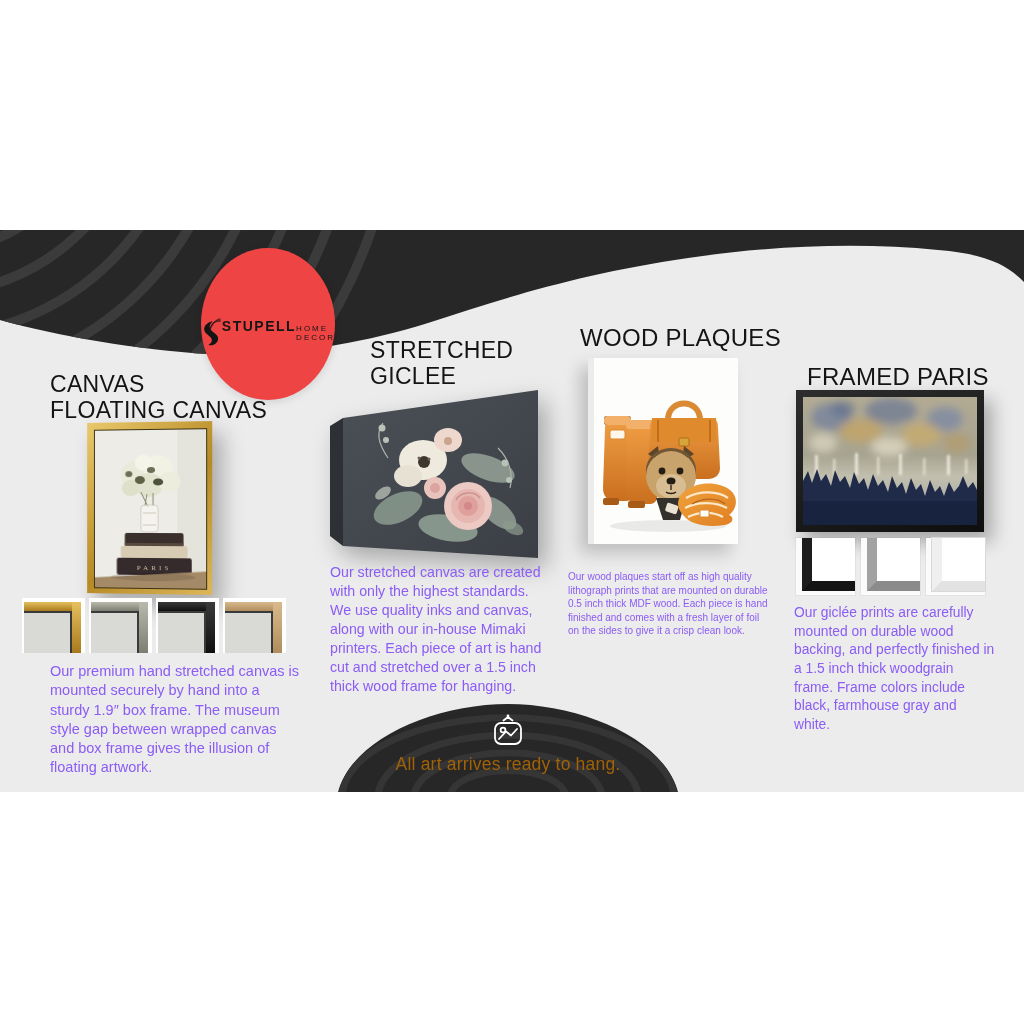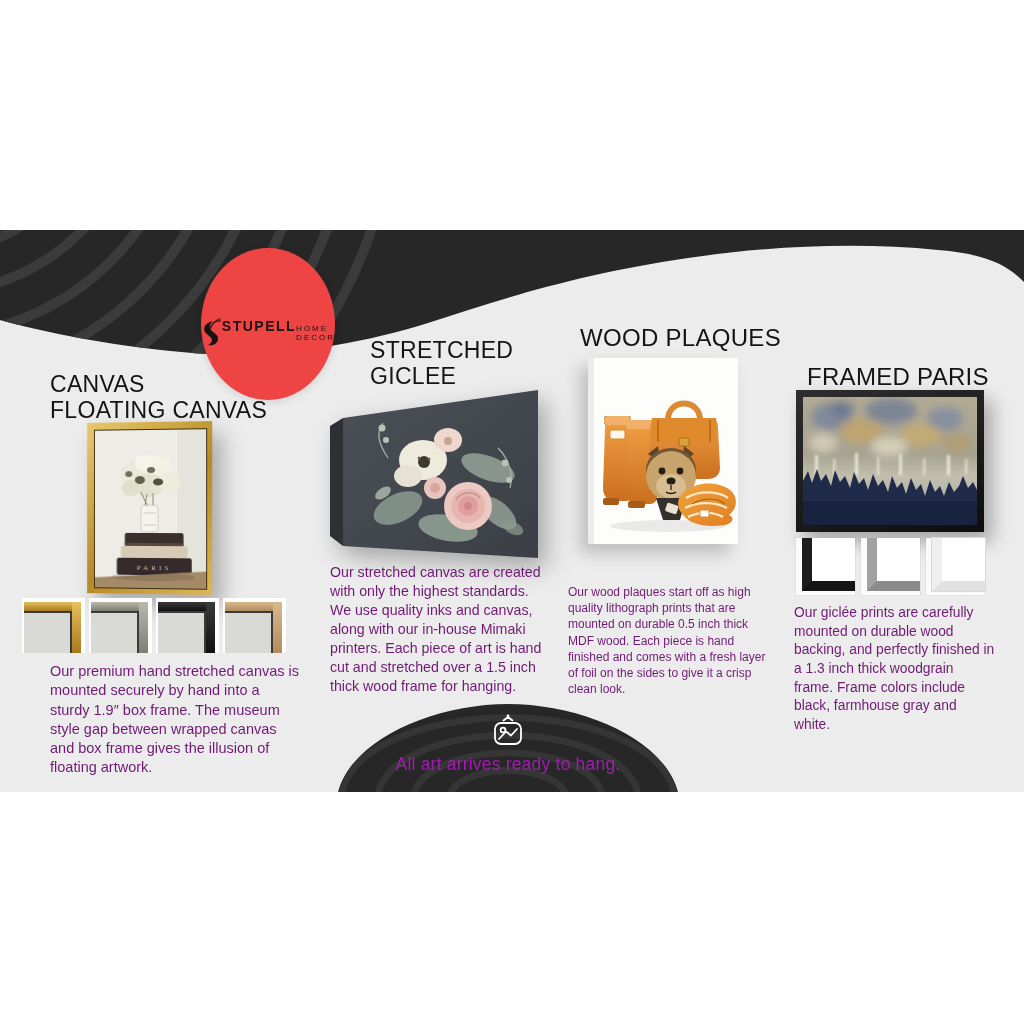--- a/index.html
+++ b/index.html
@@ -19,21 +19,21 @@
     justify-content:flex-start;z-index:5;box-shadow:0 2px 8px rgba(0,0,0,.12);
   }
   .logo svg{margin-top:16px;}
   .logo-name{font-size:14px;font-weight:700;letter-spacing:1.5px;color:#161616;margin-top:4px;}
   .logo-tag{font-size:8px;font-weight:400;letter-spacing:2px;color:#161616;margin-top:18px;}
   
   .col-title{
     position:absolute;margin:12px;font-weight:400;color:#141414;
     font-size:23px;line-height:1.12;letter-spacing:.3px;z-index:4;
   }
-  .col-desc{position:absolute;margin:0;color:#701a75;z-index:4;}
+  .col-desc{position:absolute;margin:0;color:#8b5cf6;z-index:4;}
   
   .t1{left:38px;top:130px;}
   .d1{left:50px;top:432px;width:252px;font-size:14.5px;line-height:1.33;}
   .float-frame{
     position:absolute;left:86px;top:192px;width:112px;height:158px;padding:7px;
     background:linear-gradient(135deg,#e9c96c,#b78a25 55%,#dcb75a);
     box-shadow:10px 12px 20px rgba(0,0,0,.28);
     transform:perspective(700px) rotateY(-7deg);z-index:3;
   }
   .float-frame-inner{width:100%;height:100%;border:1px solid #3c3214;background:#edece7;}
@@ -46,39 +46,39 @@
   .c-gold{background:linear-gradient(180deg,#e6c05e,#a87a1e);}
   .c-pewter{background:linear-gradient(180deg,#b9b9ac,#7d7e72);}
   .c-black{background:linear-gradient(180deg,#3a3a3a,#101010);}
   .c-bronze{background:linear-gradient(180deg,#d9b98c,#b08d5e);}
   
   .t2{left:358px;top:96px;}
   .d2{left:330px;top:333px;width:218px;font-size:14.2px;line-height:1.34;}
   .stretched-art{position:absolute;left:328px;top:158px;z-index:3;filter:drop-shadow(8px 10px 12px rgba(0,0,0,.3));}
   
   .t3{left:568px;top:83px;font-size:24px;}
-  .d3{left:568px;top:354px;width:200px;font-size:12px;line-height:1.35;}
+  .d3{left:568px;top:340px;width:200px;font-size:10px;line-height:1.35;}
   .plaque{position:absolute;left:588px;top:128px;width:150px;height:186px;background:#fdfdfc;
     box-shadow:-8px 9px 16px rgba(0,0,0,.2);z-index:3;}
   
   .t4{left:795px;top:122px;font-size:24px;}
   .d4{left:794px;top:374px;width:202px;font-size:13.8px;line-height:1.35;}
   .giclee-frame{position:absolute;left:796px;top:160px;width:174px;height:128px;padding:7px;
     background:linear-gradient(160deg,#2e2e2e,#0e0e0e);box-shadow:8px 10px 18px rgba(0,0,0,.3);z-index:3;}
   .swatch-row4{position:absolute;left:796px;top:308px;display:flex;gap:6px;z-index:3;}
   .swatch4{width:59px;height:57px;background:#fbfbfb;position:relative;box-shadow:0 0 0 1px rgba(0,0,0,.04);}
   .g-corner{position:absolute;left:6px;top:0;right:0;bottom:4px;background:#ffffff;}
   .g-black{border-left:10px solid #1d1d1d;border-bottom:10px solid #141414;}
   .g-gray{border-left:10px solid #a2a2a2;border-bottom:10px solid #8b8b8b;}
   .g-white{border-left:10px solid #efefef;border-bottom:10px solid #e2e2e2;outline:1px solid #d8d8d8;}
   
   .dome{position:absolute;left:338px;top:474px;width:340px;height:88px;z-index:6;}
   .dome svg.shape{position:absolute;left:0;top:0;width:340px;height:88px;}
   .dome-icon{position:absolute;left:153px;top:10px;}
-  .dome-msg{position:absolute;left:0;top:50px;width:340px;text-align:center;color:#a21caf;
+  .dome-msg{position:absolute;left:0;top:50px;width:340px;text-align:center;color:#a16207;
     font-size:17.5px;letter-spacing:.2px;}
 </style>
 </head>
 <body>
 
 <div class="panel">
 
   <svg class="top-wave" viewBox="0 0 1024 220" preserveAspectRatio="none">
     <defs>
       <clipPath id="waveclip">
@@ -358,21 +358,21 @@
         <div class="g-corner g-black"></div>
       </div>
     <div class="swatch4">
         <div class="g-corner g-gray"></div>
       </div>
     <div class="swatch4">
         <div class="g-corner g-white"></div>
       </div>
   </div>
 
-  <p class="col-desc d4">Our giclée prints are carefully mounted on durable wood backing, and perfectly finished in a 1.3 inch thick woodgrain frame. Frame colors include black, farmhouse gray and white.</p>
+  <p class="col-desc d4">Our giclée prints are carefully mounted on durable wood backing, and perfectly finished in a 1.5 inch thick woodgrain frame. Frame colors include black, farmhouse gray and white.</p>
 
   <div class="dome">
     <svg class="shape" viewBox="0 0 340 90" preserveAspectRatio="none">
       <defs>
         <clipPath id="domeclip">
             <path d="M0,90 C14,36 96,0 170,0 C244,0 326,36 340,90 Z"></path>
           </clipPath>
       </defs>
       <path d="M0,90 C14,36 96,0 170,0 C244,0 326,36 340,90 Z" fill="#272727"></path>
       <g clip-path="url(#domeclip)" stroke="#353535" stroke-width="7" fill="none">

